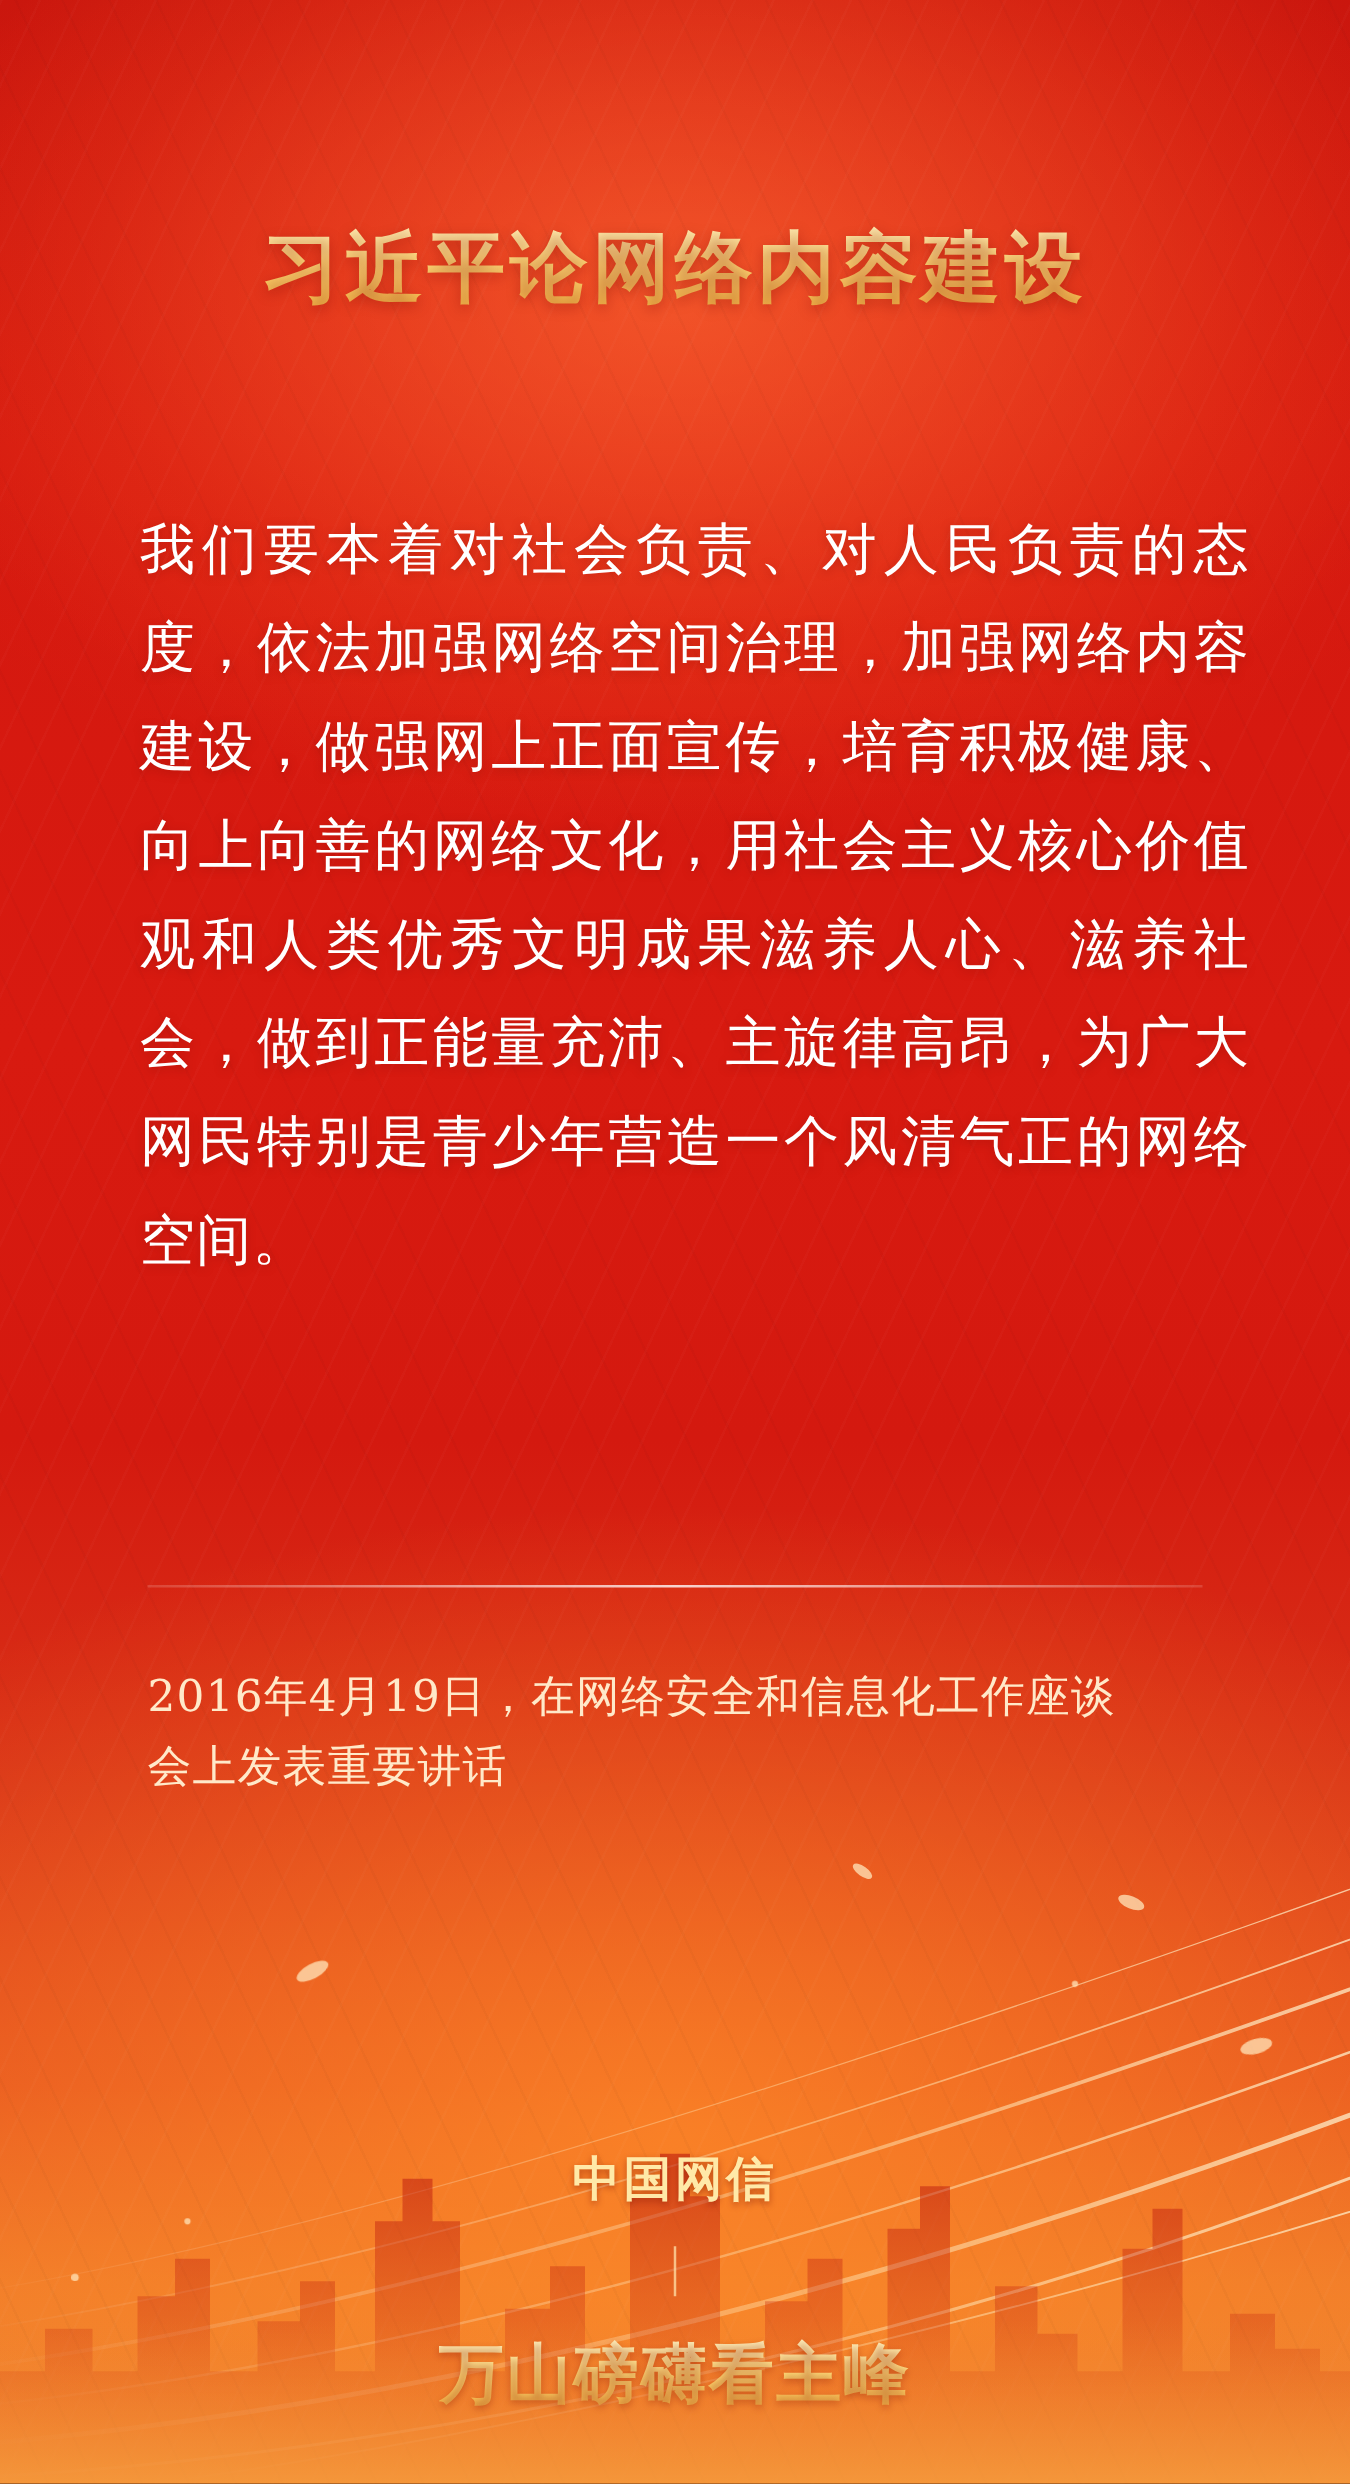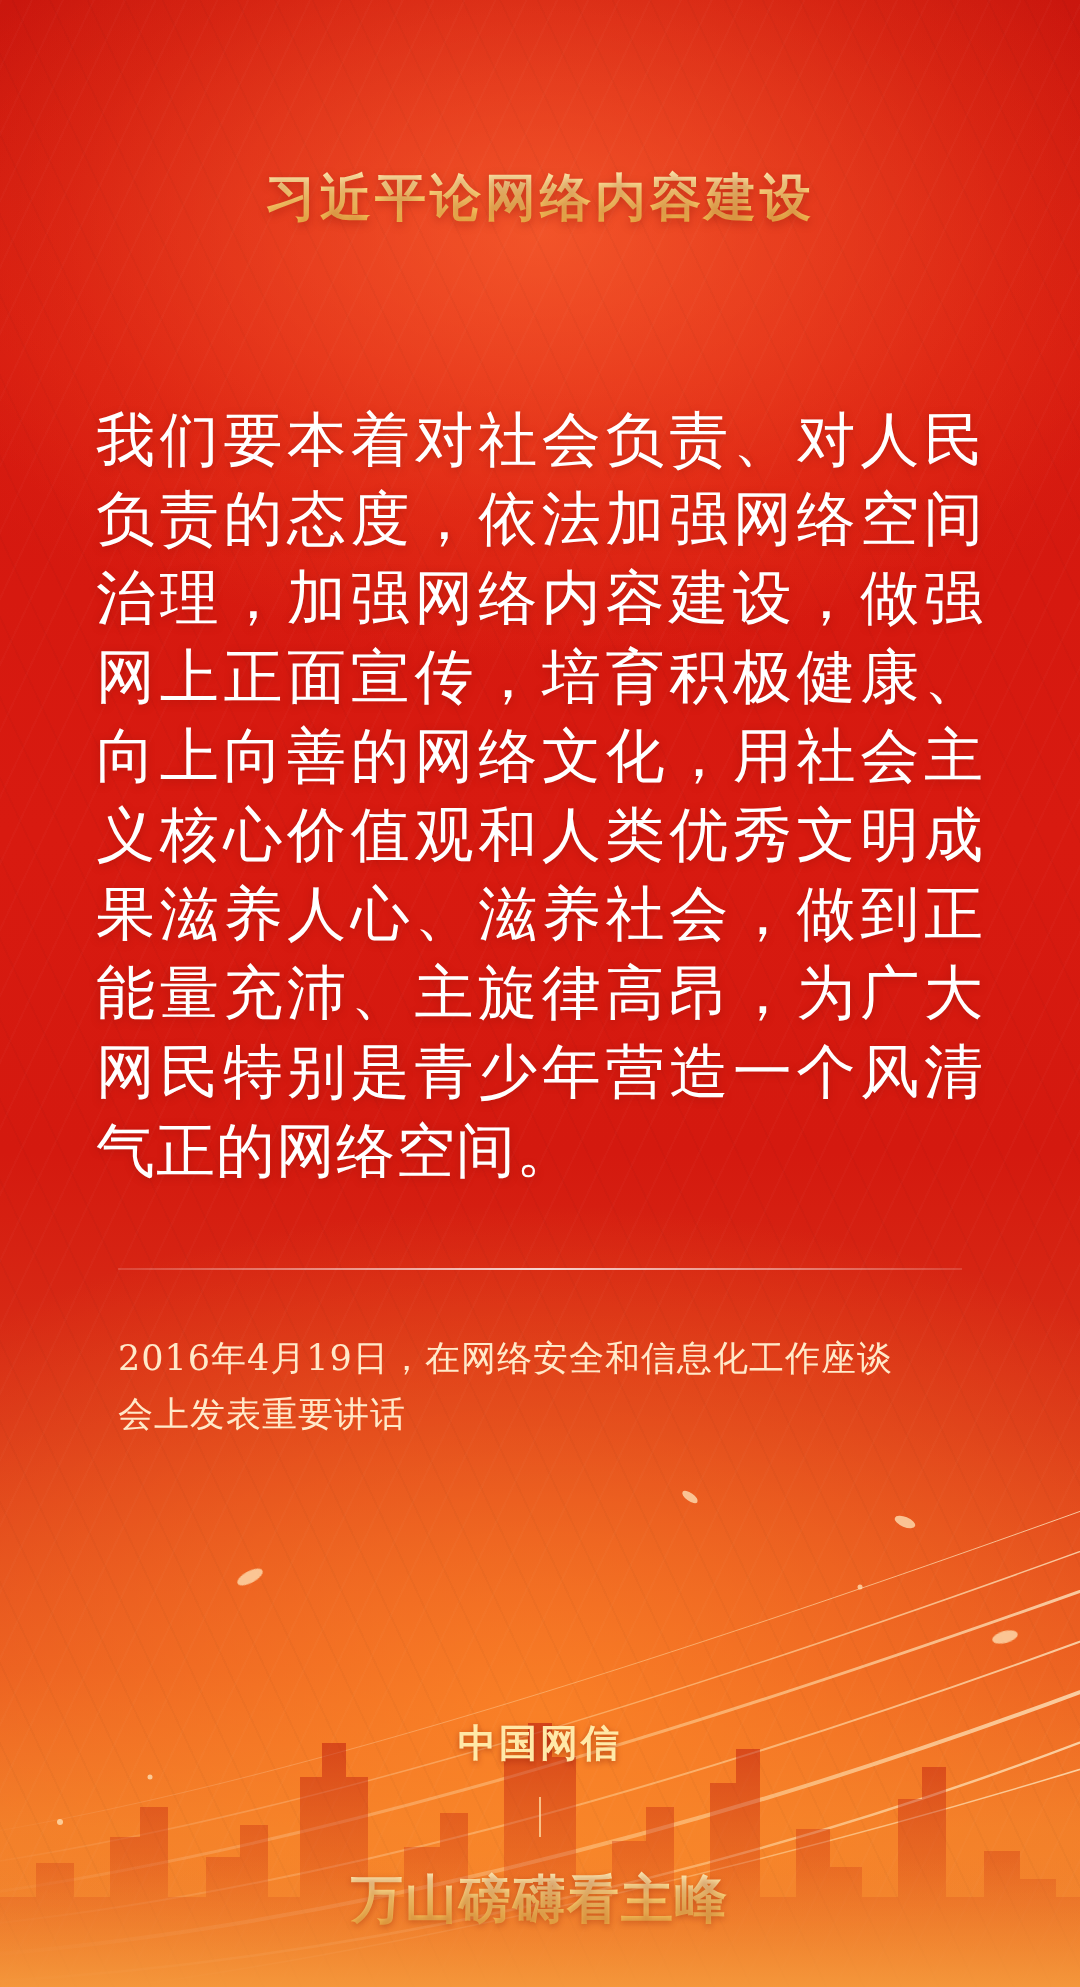--- a/index.html
+++ b/index.html
@@ -41,40 +41,40 @@
   
   .title-wrap {
     position: absolute;
     top: 130px;
     left: 0; right: 0;
     text-align: center;
   }
   .title {
     display: inline-block;
     font-family: "DejaVu Sans", "Liberation Sans", sans-serif;
-    font-size: 51px;
+    font-size: 62px;
     font-weight: 700;
     letter-spacing: 4px;
     color: #ffdf8a;
     background: linear-gradient(180deg, #fff3c4 0%, #ffd877 45%, #f3b13e 100%);
     -webkit-background-clip: text;
     background-clip: text;
     -webkit-text-fill-color: transparent;
     text-shadow: 0 3px 10px rgba(120,10,0,0.35);
   }
 
   
   .quote {
     position: absolute;
     top: 400px;
-    left: 96px;
+    left: 112px;
     width: 888px;
     color: #ffffff;
     font-family: "DejaVu Serif", "Liberation Serif", serif;
-    font-size: 59px;
+    font-size: 44px;
     font-weight: 500;
     line-height: 79px;
     letter-spacing: 1px;
     text-align: justify;
     text-justify: inter-character;
     text-shadow: 0 2px 8px rgba(130,15,0,0.35);
   }
 
   
   .divider {

